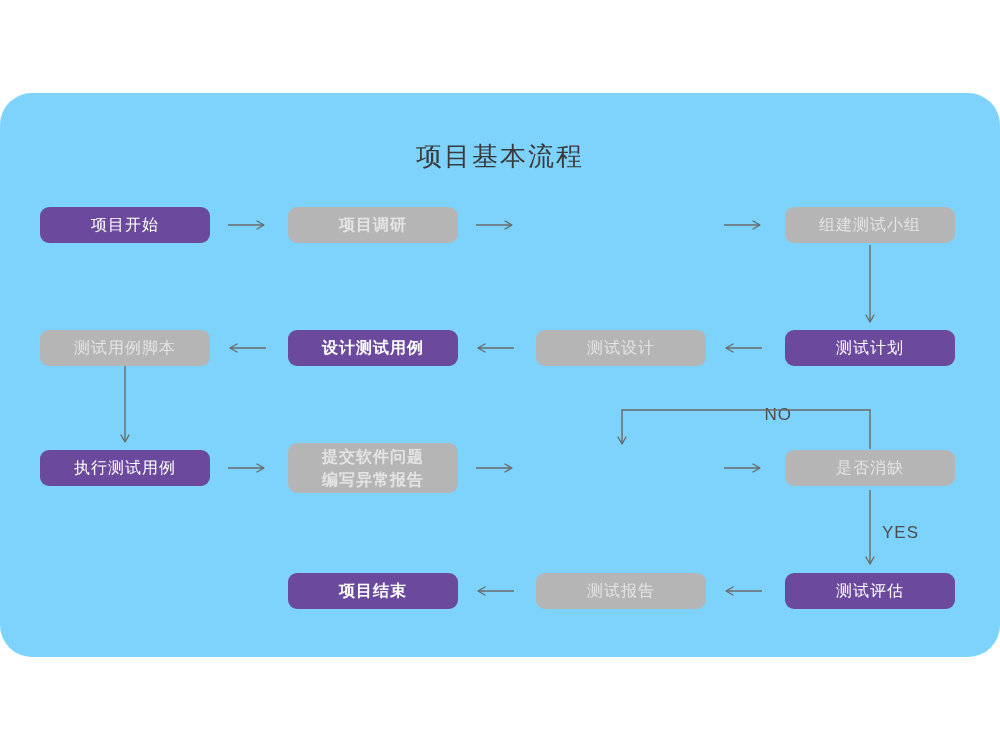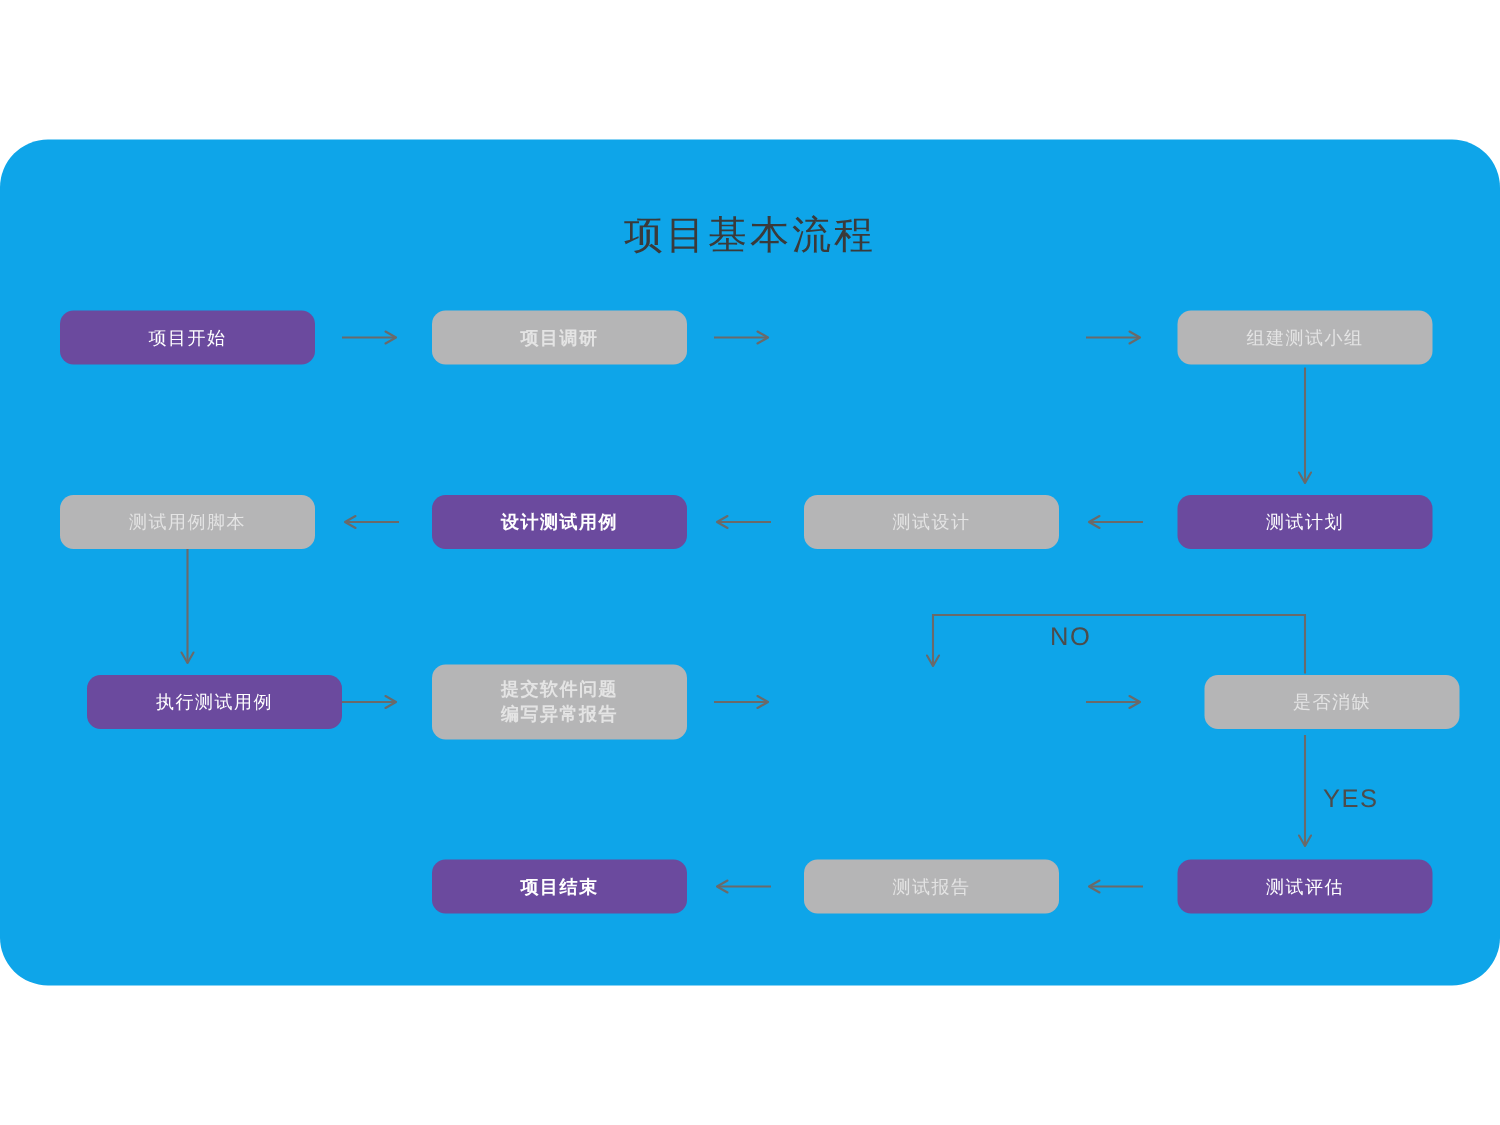--- a/index.html
+++ b/index.html
@@ -10,21 +10,21 @@
     background: #ffffff;
     font-family: "Liberation Sans", sans-serif;
     overflow: hidden;
   }
   .card {
     position: absolute;
     left: 0;
     top: 93px;
     width: 1000px;
     height: 564px;
-    background: #0ea5e9;
+    background: #7dd3fc;
     border-radius: 32px;
   }
   .title {
     position: absolute;
     top: 46px;
     left: 0;
     width: 100%;
     text-align: center;
     font-size: 26px;
     font-weight: 500;
@@ -32,51 +32,51 @@
     letter-spacing: 2px;
   }
   .node {
     position: absolute;
     width: 170px;
     height: 36px;
     border-radius: 9px;
     display: flex;
     align-items: center;
     justify-content: center;
-    font-size: 12px;
+    font-size: 16px;
     letter-spacing: 1px;
     text-align: center;
     box-sizing: border-box;
   }
   .node.purple { background: #6b4a9e; color: #ffffff; }
   .node.gray   { background: #b5b5b6; color: #e4e4e4; }
   .node.tall   { top: 350px; height: 50px; line-height: 1.45; white-space: pre-line; }
   .c1 { left: 40px; }
   .c2 { left: 288px; font-weight: bold; }
   .c3 { left: 536px; }
   .c4 { left: 785px; }
   .r1 { top: 114px; }
   .r2 { top: 237px; }
-  .r3 { top: 357px; margin-left: 18px; }
+  .r3 { top: 357px; }
   .r4 { top: 480px; }
   .arrows {
     position: absolute;
     left: 0;
     top: 0;
     width: 1000px;
     height: 564px;
     pointer-events: none;
   }
   .edge-label {
     position: absolute;
     font-size: 17px;
     color: #4c4c4c;
     letter-spacing: 1px;
   }
-  .edge-label.no  { left: 700px; top: 322px; width: 92px; text-align: left; }
+  .edge-label.no  { left: 700px; top: 312px; width: 92px; text-align: right; }
   .edge-label.yes { left: 882px; top: 430px; }
 </style>
 </head>
 <body>
 
 <div class="card">
 
   <div class="title">项目基本流程</div>
 
   <div class="node purple r1 c1">项目开始</div>

